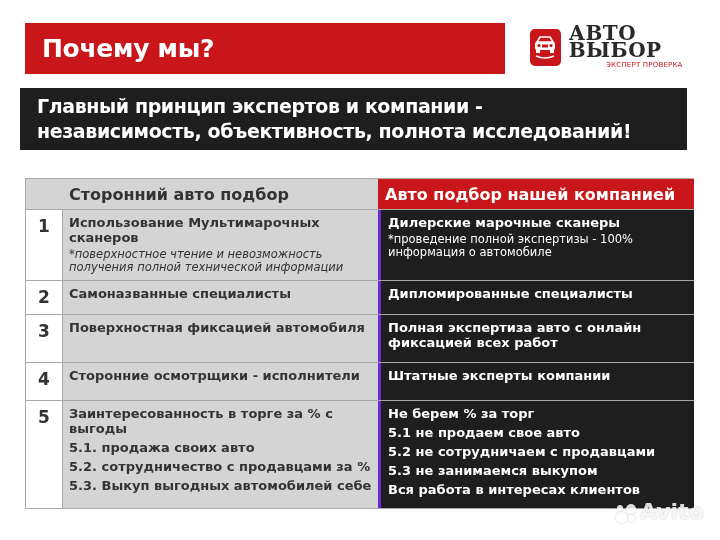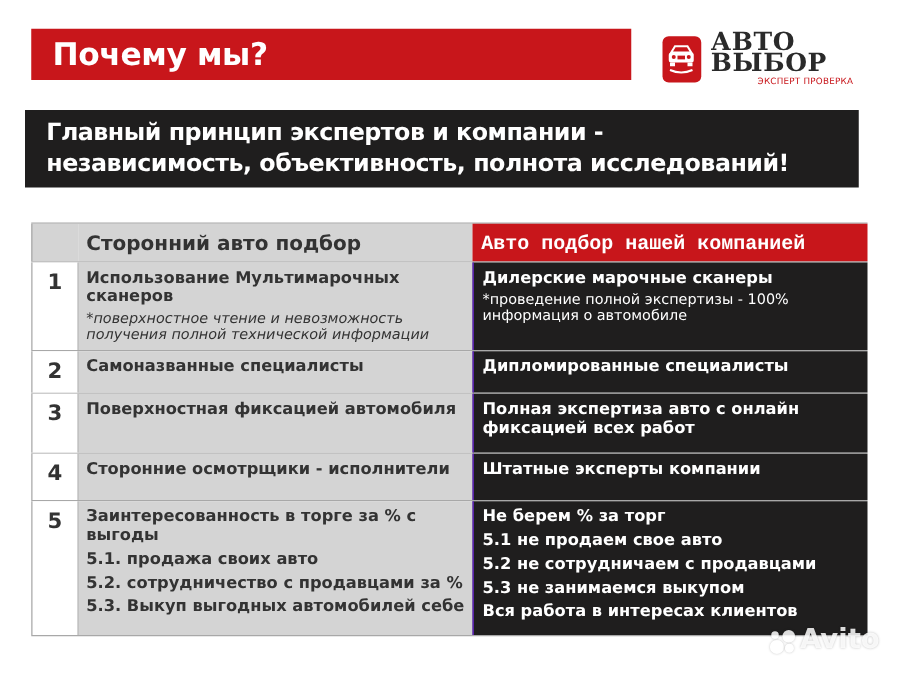--- a/index.html
+++ b/index.html
@@ -3,21 +3,21 @@
   <meta charset="utf-8">
   <style>
     * { box-sizing: border-box; margin: 0; padding: 0; }
     html, body {
       width: 720px; height: 540px; background: #ffffff; overflow: hidden;
       font-family: "DejaVu Sans", "Liberation Sans", sans-serif;
     }
     .page { position: relative; width: 720px; height: 540px; }
 
     .title-bar {
-      position: absolute; left: 25px; top: 23px; width: 480px; height: 41px;
+      position: absolute; left: 25px; top: 23px; width: 480px; height: 51px;
       background: #c8161b; color: #fff;
       font-size: 25px; font-weight: bold;
       display: flex; align-items: center; padding-left: 17px;
       letter-spacing: -0.3px;
     }
 
     .logo { position: absolute; left: 530px; top: 25px; display: flex; align-items: center; }
     .logo-icon {
       width: 34px; height: 37px; background: #c8161b; border-radius: 5px;
       display: flex; align-items: center; justify-content: center;
@@ -46,25 +46,25 @@
       font-size: 17px; text-align: center; padding-top: 6px;
       border-right: 1px solid #a8a8a8; border-left: 1px solid #a8a8a8;
     }
     .col-left {
       width: 315px; background: #d4d4d4; color: #333;
       padding: 5px 6px 4px 6px; font-size: 13px; font-weight: bold; line-height: 15px;
     }
     .col-right {
       width: 316px; background: #1f1e1e; color: #fff;
       padding: 5px 5px 4px 7px; font-size: 13px; font-weight: bold; line-height: 15px;
-      border-left: 1px solid #6d28d9;
+      border-left: 3px solid #6d28d9;
     }
     .header-row .col-num { background: #d4d4d4; border-right: none; }
     .header-row .col-left { font-size: 16px; padding: 7px 6px 5px 6px; line-height: 18px; }
-    .header-row .col-right { background: #c8161b; font-size: 16px; padding: 7px 6px 5px 7px; line-height: 18px; border-left: none; font-family: Liberation Mono, monospace; }
+    .header-row .col-right { background: #c8161b; font-size: 16px; padding: 7px 6px 5px 7px; line-height: 18px; border-left: none; }
     .header-row { height: 32px; border-top: 1px solid #a8a8a8; }
 
     .note { font-weight: normal; font-size: 11.5px; line-height: 13px; margin-top: 3px; }
     .sub-line { margin-top: 4px; }
     .left-sub { color: #333; font-style: italic; }
 
     .r1 { height: 71px; }
     .r2 { height: 34px; }
     .r3 { height: 48px; }
     .r4 { height: 38px; }

